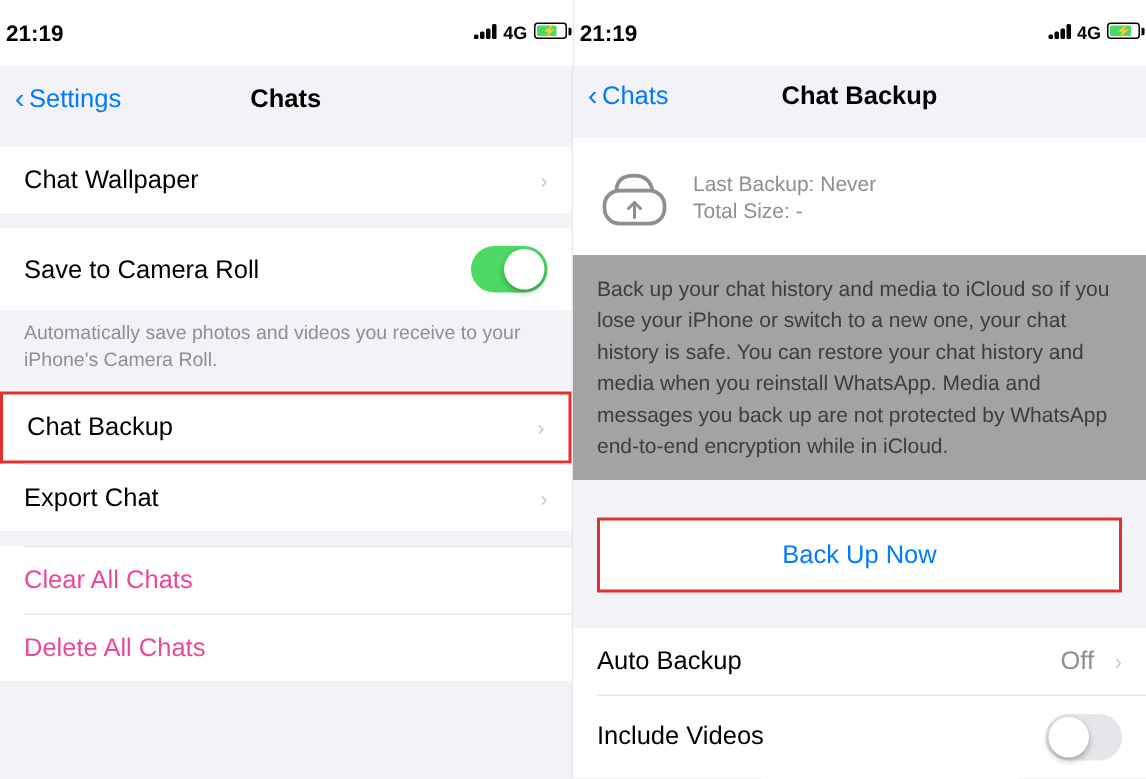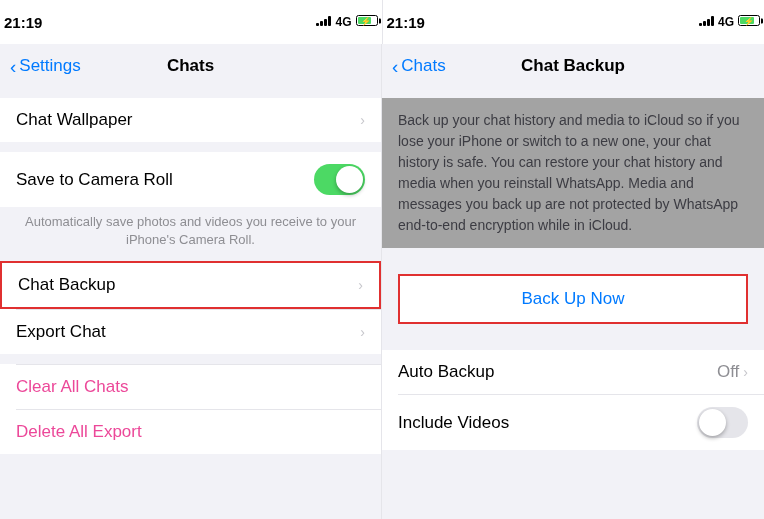--- a/index.html
+++ b/index.html
@@ -184,21 +184,21 @@
       font-size: 17px;
       color: #000;
     }
     .list-item-chevron {
       color: #c7c7cc;
       font-size: 14px;
     }
     .list-item-label {
       color: #8e8e93;
       font-size: 17px;
-      margin-right: 0;
+      margin-right: 10px;
     }
 
     
     .toggle {
       width: 51px;
       height: 31px;
       background: #4cd964;
       border-radius: 15.5px;
       position: relative;
       cursor: pointer;
@@ -223,21 +223,20 @@
       left: 2px;
     }
 
     
     .description-text {
       font-size: 13px;
       color: #8e8e93;
       padding: 6px 16px 12px;
       background: #f2f2f7;
       line-height: 1.4;
-      text-align: center;
     }
 
     
     .list-item-highlighted {
       border: 2px solid #e03030;
     }
 
     
     .action-link {
       font-size: 17px;
@@ -393,36 +392,50 @@
     </div>
 
     <div class="section-sep"></div>
     <div class="list-section">
       <div class="thin-sep"></div>
       <div class="action-link action-link-red">
         <span>Clear All Chats</span>
       </div>
       <div class="thin-sep"></div>
       <div class="action-link action-link-red">
-        <span>Delete All Export</span>
+        <span>Delete All Chats</span>
       </div>
     </div>
   </div>
 
   <div class="right-panel">
 
     <div class="nav-bar">
       <div class="nav-back">
         <span class="nav-back-chevron">‹</span>
         <span>Chats</span>
       </div>
       <span class="nav-title">Chat Backup</span>
     </div>
 
     <div class="section-sep"></div>
+    <div class="backup-info-section">
+      <div class="cloud-icon-container">
+        <svg width="48" height="40" viewBox="0 0 48 40" fill="none">
+          <rect x="4" y="16" width="40" height="22" rx="10" fill="none" stroke="#8e8e93" stroke-width="2.5"></rect>
+          <path d="M12 16 Q12 6 24 6 Q34 6 36 16" fill="none" stroke="#8e8e93" stroke-width="2.5"></path>
+          <path d="M20 28 L24 24 L28 28" fill="none" stroke="#8e8e93" stroke-width="2" stroke-linecap="round" stroke-linejoin="round"></path>
+          <line x1="24" y1="24" x2="24" y2="34" stroke="#8e8e93" stroke-width="2" stroke-linecap="round"></line>
+        </svg>
+      </div>
+      <div class="backup-meta">
+        <span class="backup-meta-line">Last Backup: Never</span>
+        <span class="backup-meta-line">Total Size: -</span>
+      </div>
+    </div>
 
     <div class="backup-description">Back up your chat history and media to iCloud so if you lose your iPhone or switch to a new one, your chat history is safe. You can restore your chat history and media when you reinstall WhatsApp. Media and messages you back up are not protected by WhatsApp end-to-end encryption while in iCloud.</div>
 
     <div class="section-sep"></div>
     <div class="back-up-now-section">
       <div class="back-up-now-btn">
         <span>Back Up Now</span>
       </div>
     </div>
 

